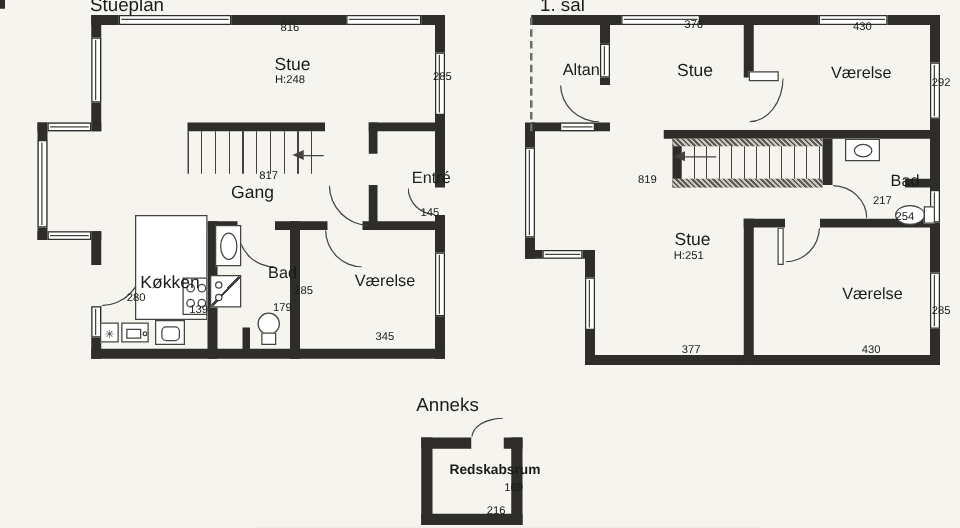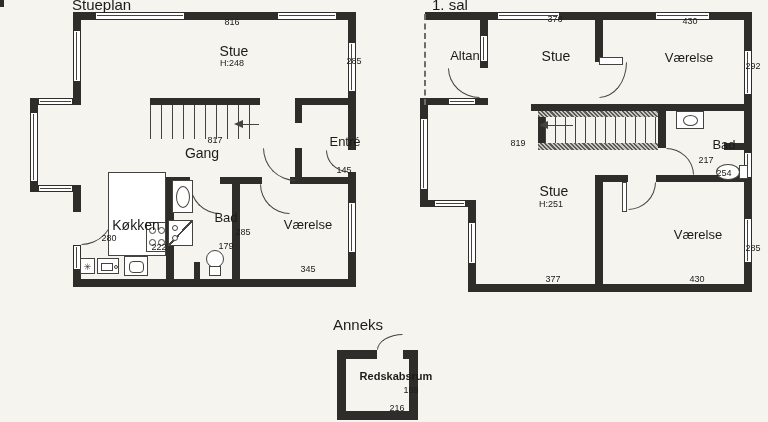--- a/index.html
+++ b/index.html
@@ -112,21 +112,21 @@
     <div class="lbl s9 ctr" style="left:213px;top:18px">816</div>
     <div class="lbl s14 ctr" style="left:215px;top:44px">Stue</div>
     <div class="lbl s9 ctr" style="left:213px;top:59px">H:248</div>
     <div class="lbl s9 ctr" style="left:335px;top:57px">285</div>
     <div class="lbl s9 ctr" style="left:196px;top:136px">817</div>
     <div class="lbl s14 ctr" style="left:183px;top:146px">Gang</div>
     <div class="lbl s13 ctr" style="left:326px;top:135px">Entré</div>
     <div class="lbl s9 ctr" style="left:325px;top:166px">145</div>
     <div class="lbl s14 ctr" style="left:117px;top:218px">Køkken</div>
     <div class="lbl s9 ctr" style="left:90px;top:234px">280</div>
-    <div class="lbl s9 ctr" style="left:140px;top:243px">222</div>
+    <div class="lbl s9 ctr" style="left:140px;top:243px">139</div>
     <div class="lbl s13 ctr" style="left:207px;top:211px">Bad</div>
     <div class="lbl s9 ctr" style="left:224px;top:228px">285</div>
     <div class="lbl s9 ctr" style="left:207px;top:242px">179</div>
     <div class="lbl s13 ctr" style="left:289px;top:218px">Værelse</div>
     <div class="lbl s9 ctr" style="left:289px;top:265px">345</div>
   </div>
 
   <div class="grp">
     <div class="lbl s15" style="left:432px;top:-3px">1. sal</div>
 

